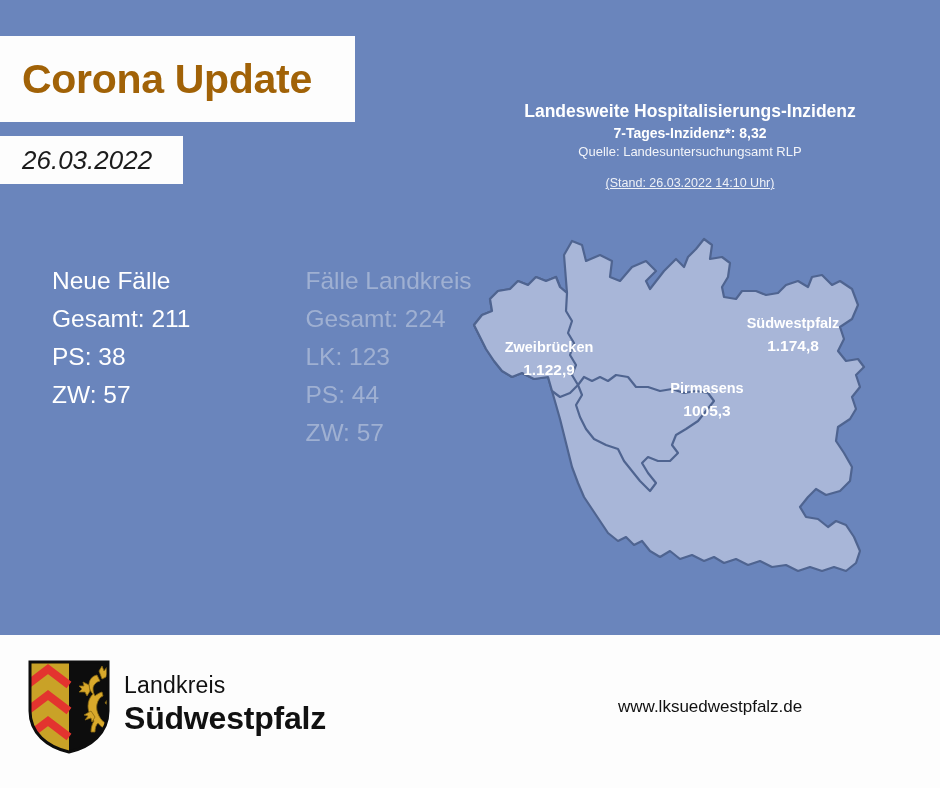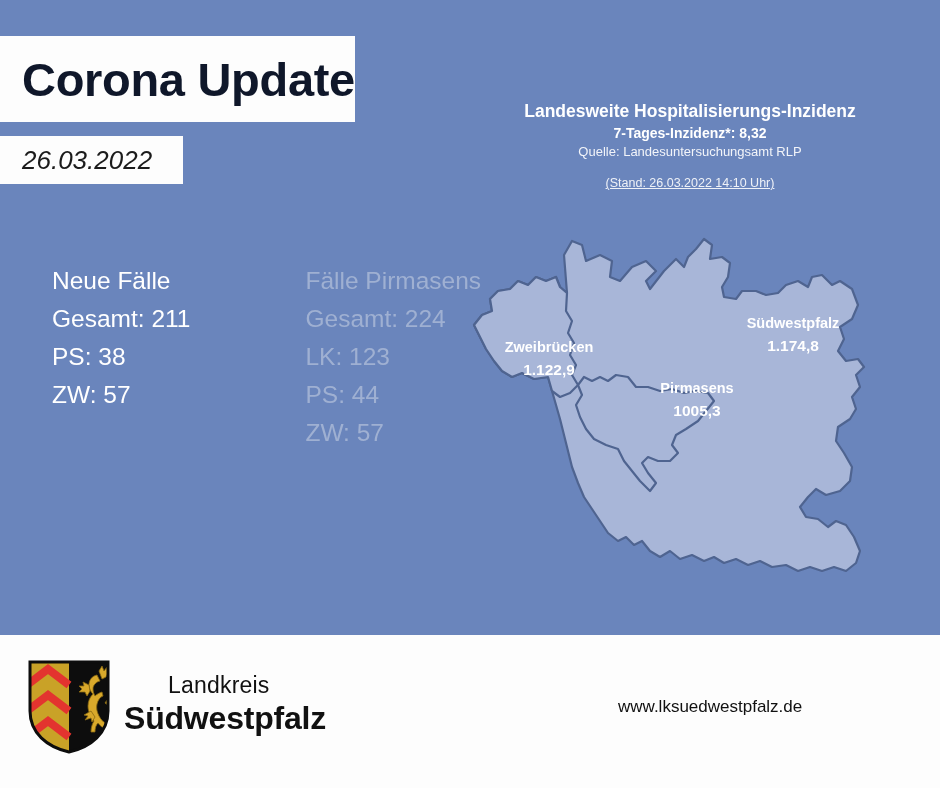--- a/index.html
+++ b/index.html
@@ -28,23 +28,23 @@
     top: 36px;
     width: 355px;
     height: 86px;
     background: #fdfdfd;
     display: flex;
     align-items: center;
   }
   .title-box span {
     display: block;
     padding-left: 22px;
-    font-size: 47px;
-    font-weight: bold;
-    color: #0f172a;
+    font-size: 41px;
+    font-weight: bold;
+    color: #a16207;
     letter-spacing: -0.3px;
     line-height: 1;
   }
   .date-box {
     position: absolute;
     left: 0;
     top: 136px;
     width: 183px;
     height: 48px;
     background: #fdfdfd;
@@ -127,21 +127,21 @@
     color: #ffffff;
     font-weight: bold;
     white-space: nowrap;
     text-align: center;
     pointer-events: none;
   }
   .map-label .name { font-size: 14.5px; line-height: 20px; }
   .map-label .val  { font-size: 15.5px; line-height: 26px; }
 
   .lbl-zw { left: 24px; top: 122px; width: 130px; }
-  .lbl-pi { left: 172px; top: 163px; width: 130px; }
+  .lbl-pi { left: 182px; top: 163px; width: 130px; }
   .lbl-sw { left: 253px; top: 98px; width: 160px; }
 
   
   .footer {
     position: absolute;
     left: 0;
     top: 635px;
     width: 940px;
     height: 153px;
     background: #fdfdfd;
@@ -155,21 +155,20 @@
     position: absolute;
     left: 124px;
     top: 672px;
     color: #111111;
   }
   .brand-top {
     font-size: 23px;
     font-weight: normal;
     line-height: 27px;
     letter-spacing: 0.2px;
-    margin-left: 44px;
   }
   .brand-bottom {
     font-size: 32px;
     font-weight: bold;
     line-height: 38px;
     letter-spacing: -0.2px;
   }
   .site-url {
     position: absolute;
     left: 618px;
@@ -199,21 +198,21 @@
   </div>
 
   <div class="stats">
     <div class="stat-col col-current">
       <div class="stat-line">Neue Fälle</div>
       <div class="stat-line">Gesamt: 211</div>
       <div class="stat-line">PS: 38</div>
       <div class="stat-line">ZW: 57</div>
     </div>
     <div class="stat-col col-previous">
-      <div class="stat-line">Fälle Pirmasens</div>
+      <div class="stat-line">Fälle Landkreis</div>
       <div class="stat-line">Gesamt: 224</div>
       <div class="stat-line">LK: 123</div>
       <div class="stat-line">PS: 44</div>
       <div class="stat-line">ZW: 57</div>
     </div>
   </div>
 
   <div class="map-wrap">
     <svg width="450" height="410" viewBox="0 0 450 410">
       <g fill="#a8b6d8" stroke="#4f6490" stroke-width="2.2" stroke-linejoin="round" stroke-linecap="round">

